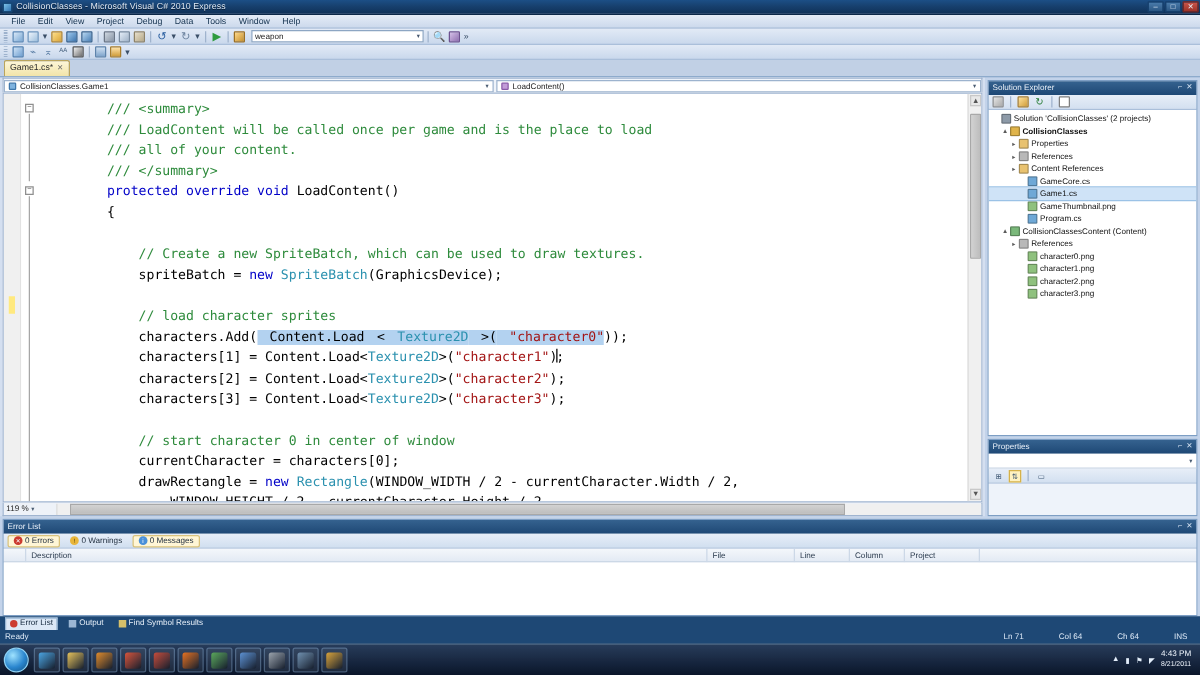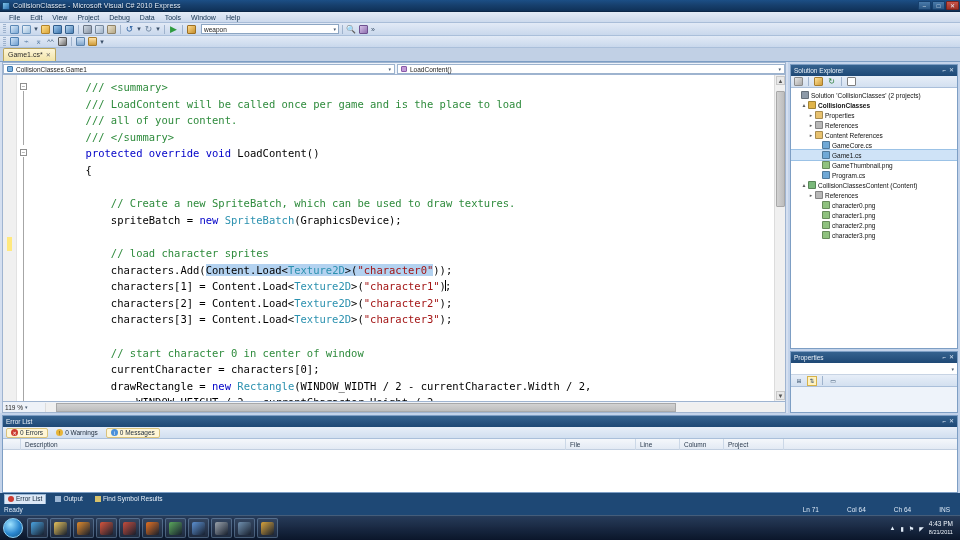--- a/index.html
+++ b/index.html
@@ -118,21 +118,21 @@
   .fold-line { position:absolute; left:6px; width:1px; background:#a6a6a6; }
   .code-text {
     flex:1 1 auto; font-family:"DejaVu Sans Mono", monospace;
     font-size:10.5px; line-height:16.6px; color:#000;
     padding:4px 0 0 4px; white-space:pre; overflow:hidden; position:relative;
   }
   .cmt { color:#2e8b3c; }
   .kw  { color:#0000c8; }
   .typ { color:#2b91af; }
   .str { color:#a31515; }
-  .sel { background:#b3d2f0; }
+  .sel { background:#b3d2f0;padding-left:10px; }
   .caret { display:inline-block; width:1px; height:11px; background:#000;
     vertical-align:-1px; margin:0 -1px; }
   .vscroll {
     position:absolute; right:0; top:0; width:11px; height:100%;
     background:#f0f0f0; border-left:1px solid #dcdcdc;
   }
   .vthumb { position:absolute; left:1px; top:16px; width:9px; height:116px;
     background:linear-gradient(90deg,#d2d2d2,#bdbdbd); border:1px solid #a8a8a8; border-radius:1px; }
   .varrow { position:absolute; left:1px; width:9px; height:9px; font-size:6px;
     text-align:center; line-height:8px; color:#555; background:#e8e8e8; border:1px solid #c8c8c8;}

